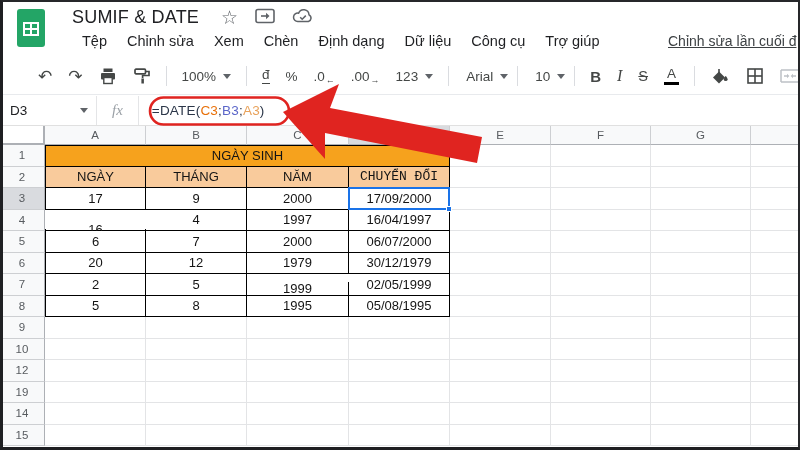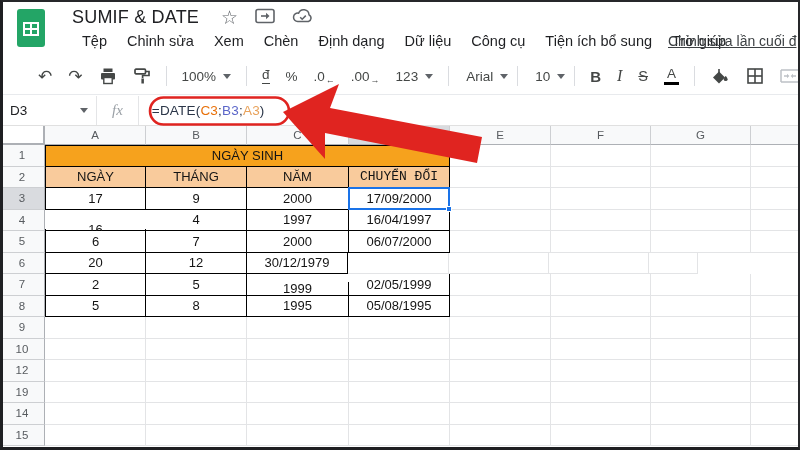--- a/index.html
+++ b/index.html
@@ -110,21 +110,20 @@
     </span>
   </div>
   <div class="menu-row">
     <span class="menu-item">Tệp</span>
     <span class="menu-item">Chỉnh sửa</span>
     <span class="menu-item">Xem</span>
     <span class="menu-item">Chèn</span>
     <span class="menu-item">Định dạng</span>
     <span class="menu-item">Dữ liệu</span>
     <span class="menu-item">Công cụ</span>
-    <span class="menu-item">Tiện ích bổ sung</span>
     <span class="menu-item">Trợ giúp</span>
   </div>
   <span class="last-edit">Chỉnh sửa lần cuối đ</span>
 </div>
 
 <div class="toolbar">
   <span class="tbtn glyph">↶</span>
   <span class="tbtn glyph">↷</span>
   <span class="tbtn">
     <svg width="18" height="18" viewBox="0 0 18 18">
@@ -284,20 +283,21 @@
       <div class="cell tbl" style="width: 101px;">06/07/2000</div>
       <div class="cell" style="width: 101px;"></div>
       <div class="cell" style="width: 100px;"></div>
       <div class="cell" style="width: 100px;"></div>
       <div class="cell" style="width: 49px;"></div>
     </div>
     <div class="grid-row">
       <div class="rowhead">6</div>
       <div class="cell tbl" style="width: 101px;">20</div>
       <div class="cell tbl" style="width: 101px;">12</div>
+      <div class="cell tbl" style="width: 102px;">1979</div>
       <div class="cell tbl" style="width: 101px;">30/12/1979</div>
       <div class="cell" style="width: 101px;"></div>
       <div class="cell" style="width: 100px;"></div>
       <div class="cell" style="width: 100px;"></div>
       <div class="cell" style="width: 49px;"></div>
     </div>
     <div class="grid-row">
       <div class="rowhead">7</div>
       <div class="cell tbl" style="width: 101px;">2</div>
       <div class="cell tbl" style="width: 101px;">5</div>

